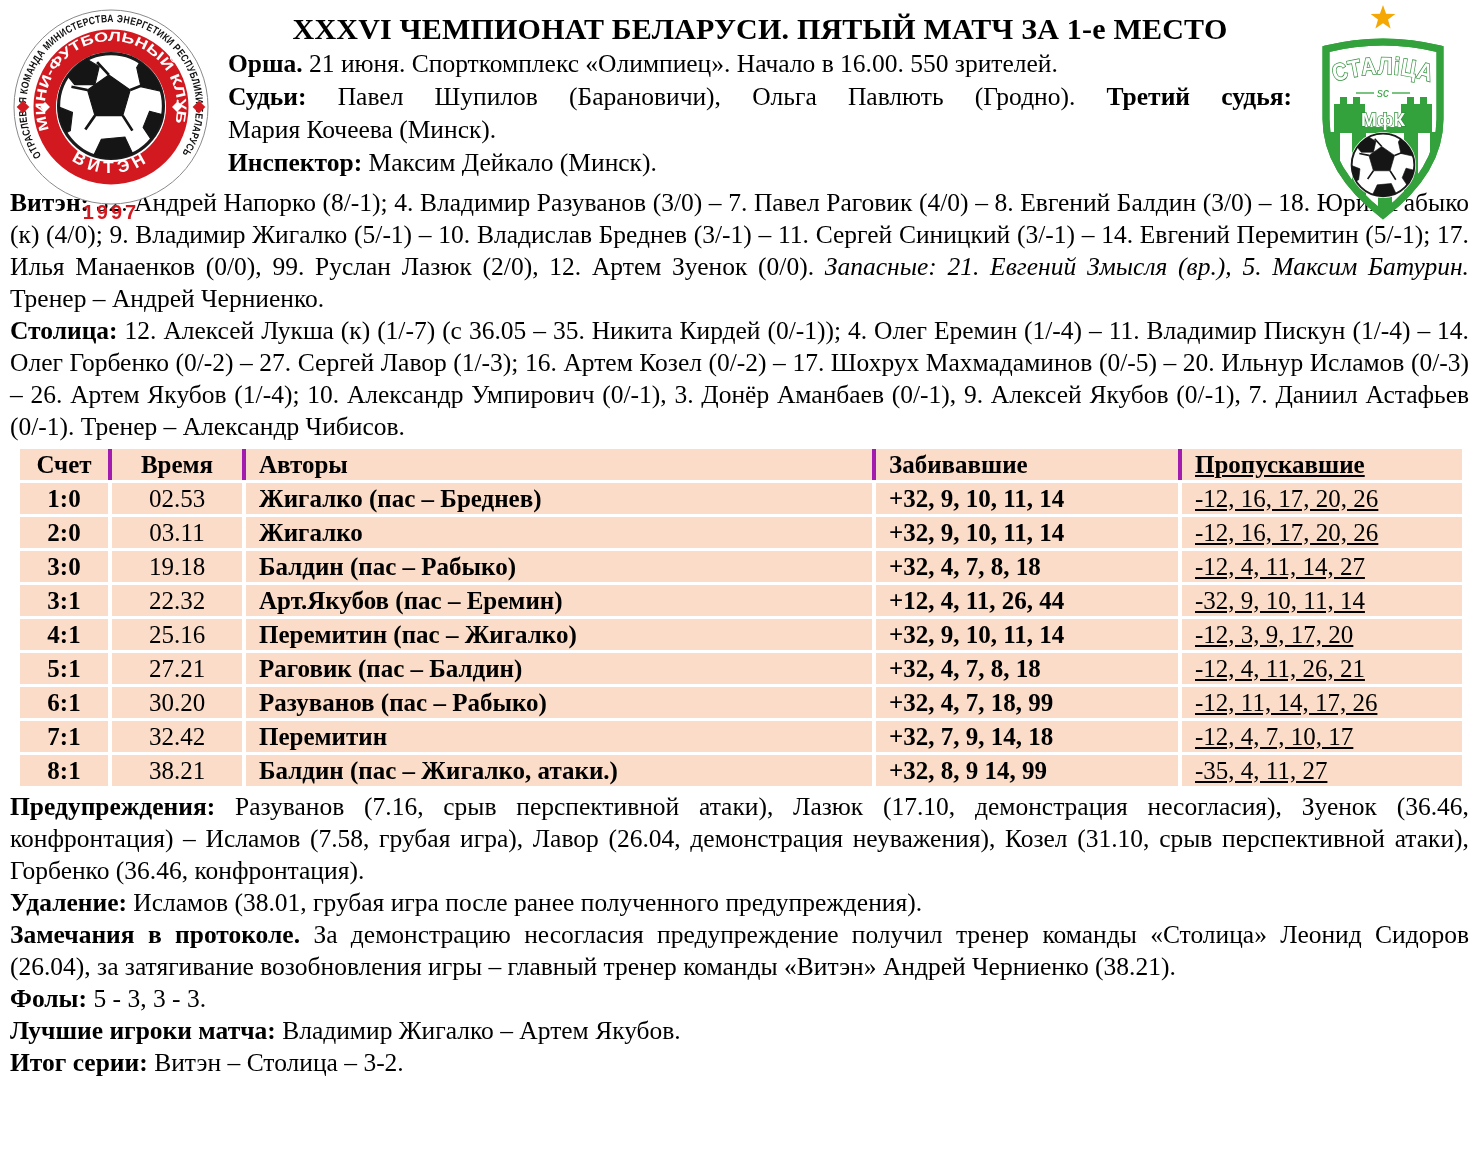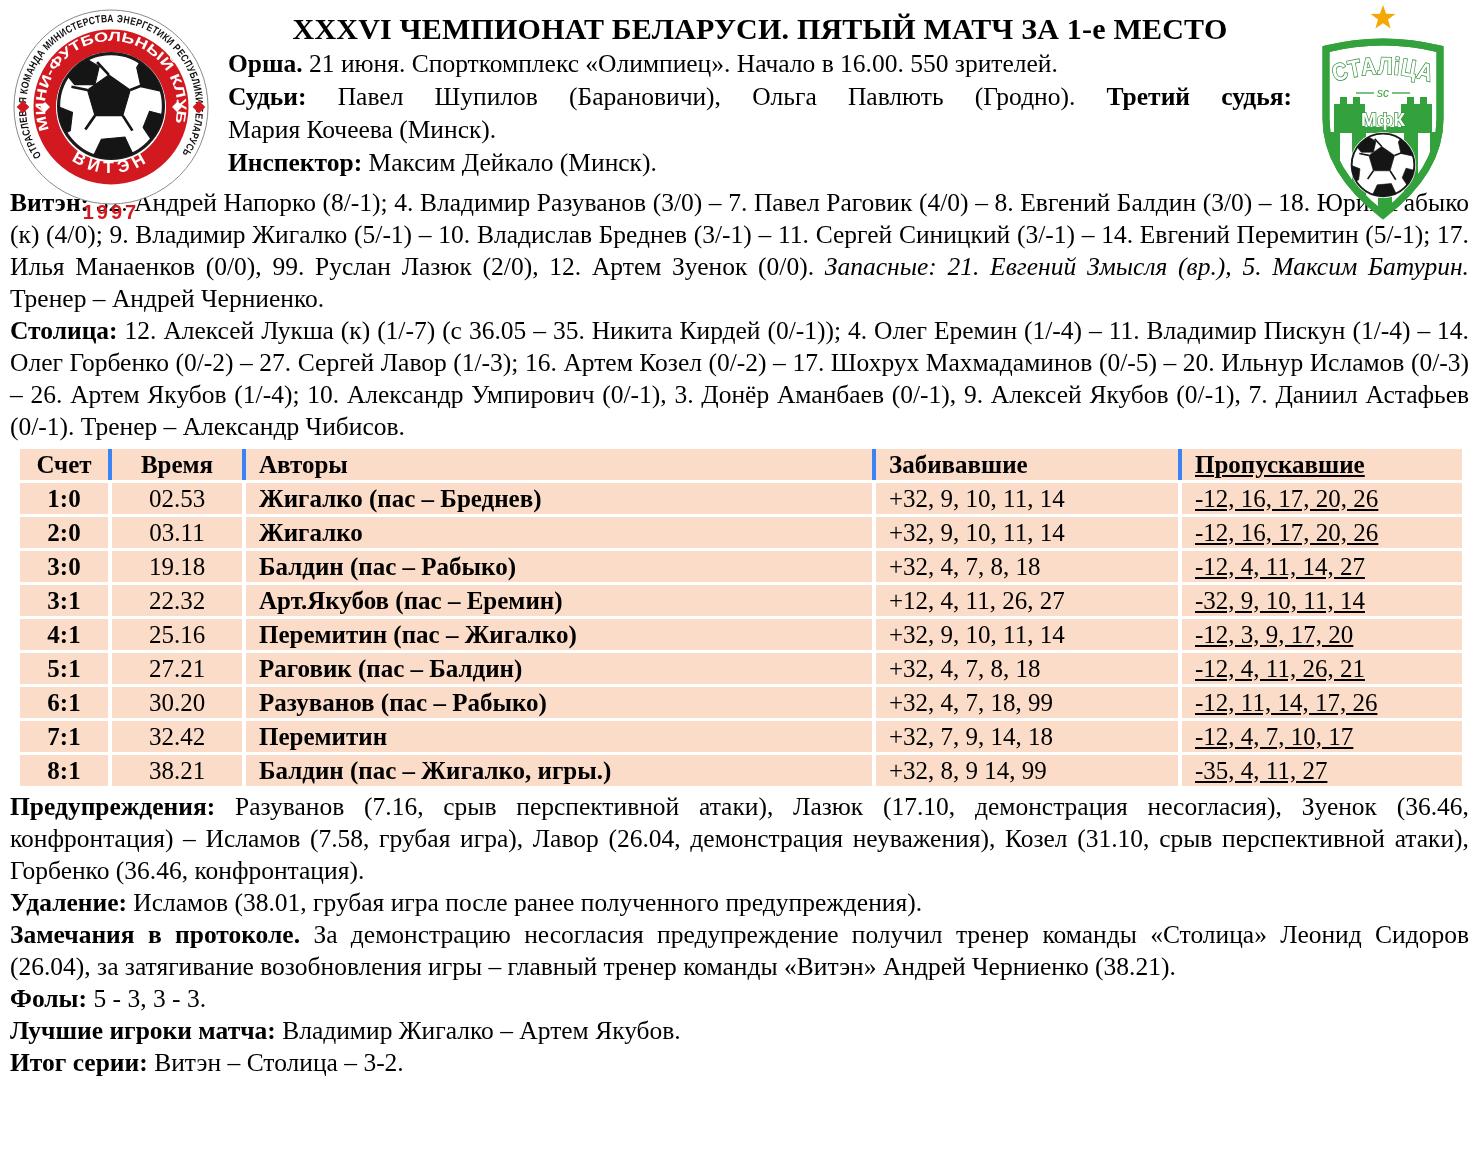--- a/index.html
+++ b/index.html
@@ -15,26 +15,26 @@
   .title { text-align:center; font-weight:bold; font-size:30px; line-height:37px; letter-spacing:0.2px; }
   .info { font-size:25.5px; line-height:33px; }
   .stretch { text-align:justify; text-align-last:justify; }
   b { font-weight:bold; }
   
   .body-par { margin:0 10px; font-size:25.5px; line-height:32px; text-align:justify; }
   .first-roster { }
   
   .goal-table { margin:6px 0 5px 20px; width:1442px; font-size:25px; }
   .goal-row { display:flex; gap:4px; margin-bottom:3px; }
-  .goal-row.head { background:#3b82f6; }
+  .goal-row.head { background:#a21caf; }
   .gc { background:#fbdcc8; height:31px; display:flex; align-items:center; }
   .c0 { width:88px;  justify-content:center; font-weight:bold; }
   .c1 { width:130px; justify-content:center; }
   .c2 { width:626px; padding-left:13px;font-weight:bold; }
-  .c3 { width:302px; padding-left:13px; }
+  .c3 { width:302px; padding-left:13px;font-weight:bold; }
   .c4 { width:280px; padding-left:13px;text-decoration:underline; }
   .head .gc { font-weight:bold; }
   
   .logo-sans { font-family:"Liberation Sans", sans-serif; }
 </style>
 </head>
 <body>
 
 <div class="page">
 
@@ -151,21 +151,21 @@
       <div class="gc c0">3:0</div>
       <div class="gc c1">19.18</div>
       <div class="gc c2">Балдин (пас – Рабыко)</div>
       <div class="gc c3">+32, 4, 7, 8, 18</div>
       <div class="gc c4">-12, 4, 11, 14, 27</div>
     </div>
     <div class="goal-row">
       <div class="gc c0">3:1</div>
       <div class="gc c1">22.32</div>
       <div class="gc c2">Арт.Якубов (пас – Еремин)</div>
-      <div class="gc c3">+12, 4, 11, 26, 27</div>
+      <div class="gc c3">+12, 4, 11, 26, 44</div>
       <div class="gc c4">-32, 9, 10, 11, 14</div>
     </div>
     <div class="goal-row">
       <div class="gc c0">4:1</div>
       <div class="gc c1">25.16</div>
       <div class="gc c2">Перемитин (пас – Жигалко)</div>
       <div class="gc c3">+32, 9, 10, 11, 14</div>
       <div class="gc c4">-12, 3, 9, 17, 20</div>
     </div>
     <div class="goal-row">
@@ -185,21 +185,21 @@
     <div class="goal-row">
       <div class="gc c0">7:1</div>
       <div class="gc c1">32.42</div>
       <div class="gc c2">Перемитин</div>
       <div class="gc c3">+32, 7, 9, 14, 18</div>
       <div class="gc c4">-12, 4, 7, 10, 17</div>
     </div>
     <div class="goal-row">
       <div class="gc c0">8:1</div>
       <div class="gc c1">38.21</div>
-      <div class="gc c2">Балдин (пас – Жигалко, игры.)</div>
+      <div class="gc c2">Балдин (пас – Жигалко, атаки.)</div>
       <div class="gc c3">+32, 8, 9 14, 99</div>
       <div class="gc c4">-35, 4, 11, 27</div>
     </div>
   </div>
 
   <p class="body-par"><b>Предупреждения:</b><span> Разуванов (7.16, срыв перспективной атаки), Лазюк (17.10, демонстрация несогласия), Зуенок (36.46, конфронтация) – Исламов (7.58, грубая игра), Лавор (26.04, демонстрация неуважения), Козел (31.10, срыв перспективной атаки), Горбенко (36.46, конфронтация).</span></p>
   <p class="body-par"><b>Удаление:</b><span> Исламов (38.01, грубая игра после ранее полученного предупреждения).</span></p>
   <p class="body-par"><b>Замечания в протоколе.</b><span> За демонстрацию несогласия предупреждение получил тренер команды «Столица» Леонид Сидоров (26.04), за затягивание возобновления игры – главный тренер команды «Витэн» Андрей Черниенко (38.21).</span></p>
   <p class="body-par"><b>Фолы:</b><span> 5 - 3, 3 - 3.</span></p>
   <p class="body-par"><b>Лучшие игроки матча:</b><span> Владимир Жигалко – Артем Якубов.</span></p>

